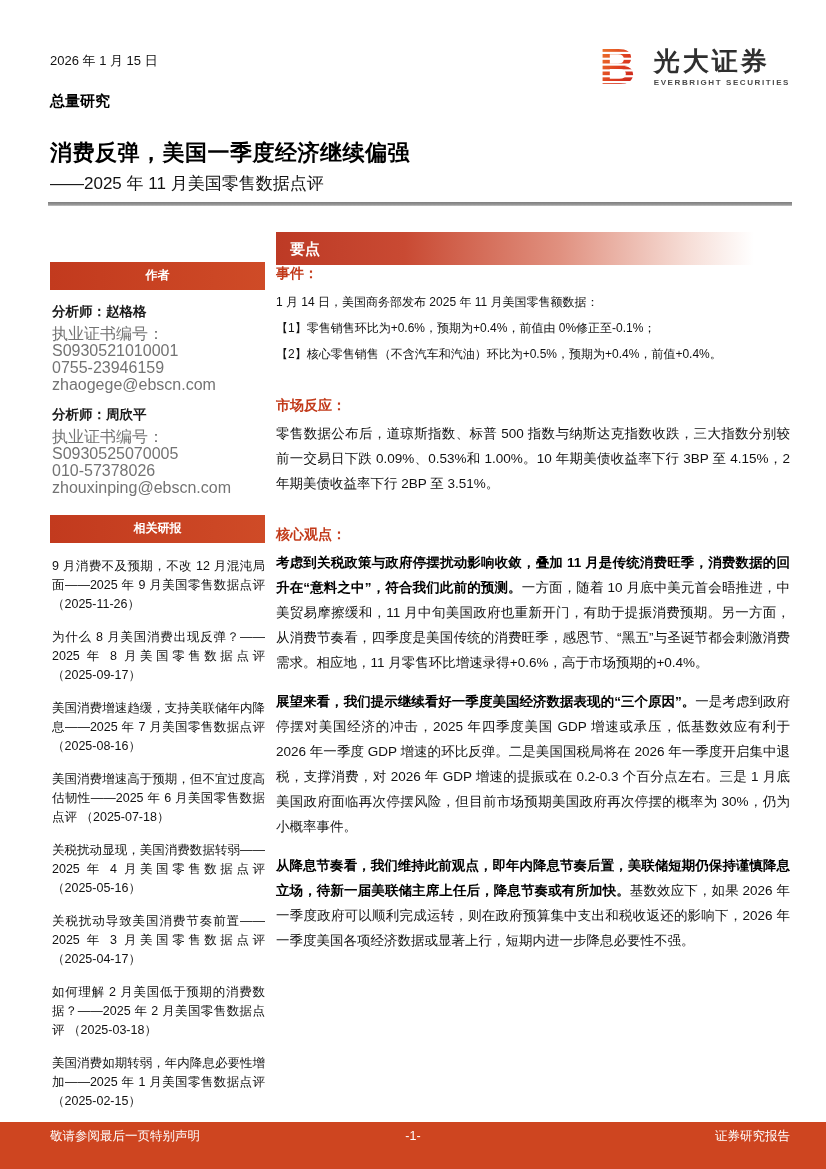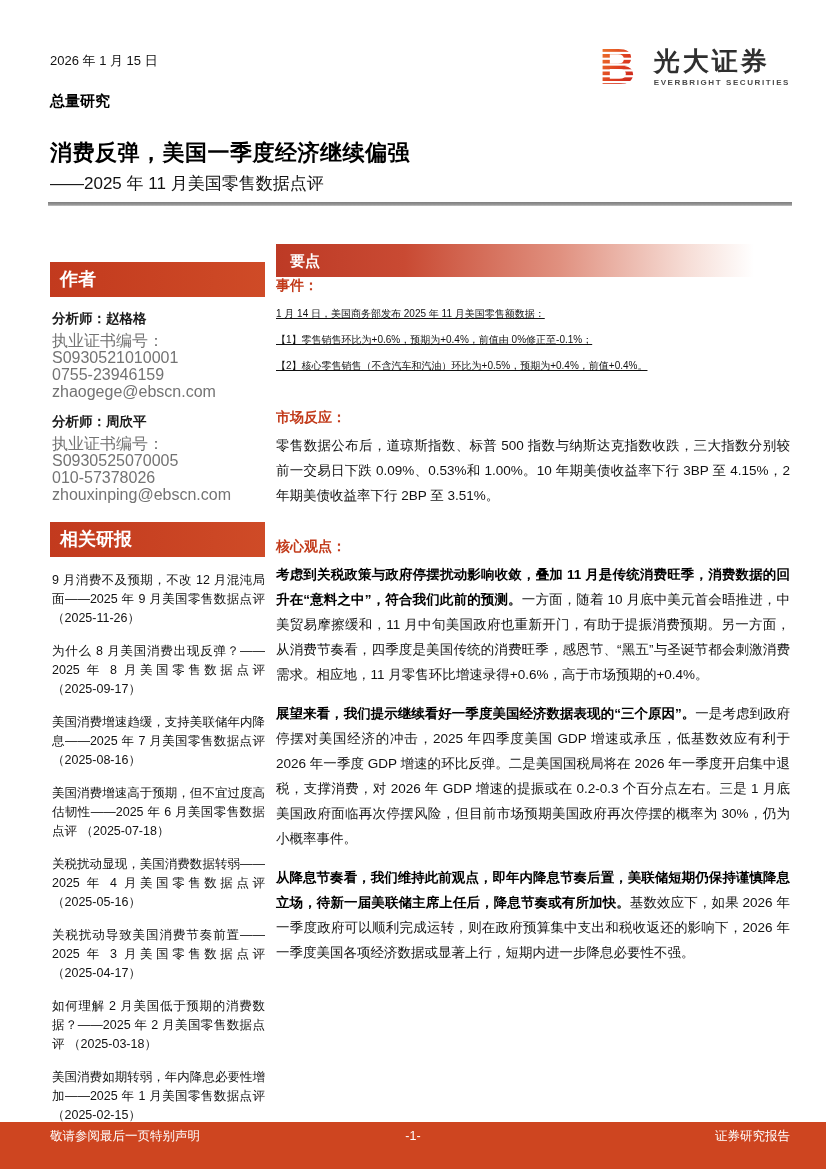--- a/index.html
+++ b/index.html
@@ -17,34 +17,34 @@
 
   .category { position:absolute; top:92px; left:50px; font-size:15px; font-weight:700; color:#000; }
   .title    { position:absolute; top:138px; left:50px; font-size:22px; font-weight:700; color:#000; letter-spacing:0.5px; }
   .subtitle { position:absolute; top:172px; left:50px; font-size:17px; color:#111; }
   .rule     { position:absolute; top:202px; left:48px; width:744px; height:4px;
               background:linear-gradient(180deg,#7d7d7d 0%,#9a9a9a 70%,#c9c9c9 100%); }
 
   
   .sidebar { position:absolute; top:262px; left:50px; width:215px; }
   .side-bar-head { background:linear-gradient(90deg,#c23a1e,#cf4b27); color:#fff; font-weight:700;
-                   font-size:18px; padding:5px 10px 6px 10px; }
+                   font-size:12px; padding:5px 10px 6px 10px;text-align:center; }
   .analysts { padding:13px 0 6px 2px; }
   .analyst { margin-bottom:13px; }
   .analyst-name { font-size:13.5px; font-weight:700; margin-bottom:4px; }
   .analyst-line { font-size:16px; line-height:17px; color:#737373; }
   .reports { list-style:none; padding:14px 0 0 2px; }
   .report-item { font-size:12.5px; line-height:19px; margin-bottom:14px; color:#111; text-align:justify; }
 
   
-  .main { position:absolute; top:244px; left:276px; width:514px; }
+  .main { position:absolute; top:232px; left:276px; width:514px; }
   .kp-bar { height:33px; line-height:33px; padding-left:14px; color:#fff; font-size:15px; font-weight:700;
             background:linear-gradient(90deg,#bd3a25 0%,#c94a33 25%,#e0907f 55%,#f6ddd6 80%,#ffffff 93%); }
   .red-head { color:#c23a1a; font-size:14px; font-weight:700; margin-bottom:6px; }
-  .evt p { font-size:10px; line-height:26px; color:#111;text-decoration:underline; }
+  .evt p { font-size:12px; line-height:26px; color:#111; }
   .sec-gap { margin-top:30px; }
   .body-p { font-size:13.5px; line-height:25px; text-align:justify; color:#111; margin-bottom:14px; }
   .body-p b { color:#000; }
 
   
   .footer { position:absolute; bottom:0; left:0; width:826px; height:47px; background:#ce4520;
             color:#fff; font-size:12.5px; line-height:29px; }
   .footer .f-left  { position:absolute; left:50px; }
   .footer .f-page  { position:absolute; left:50%; transform:translateX(-50%); }
   .footer .f-right { position:absolute; right:36px; }

